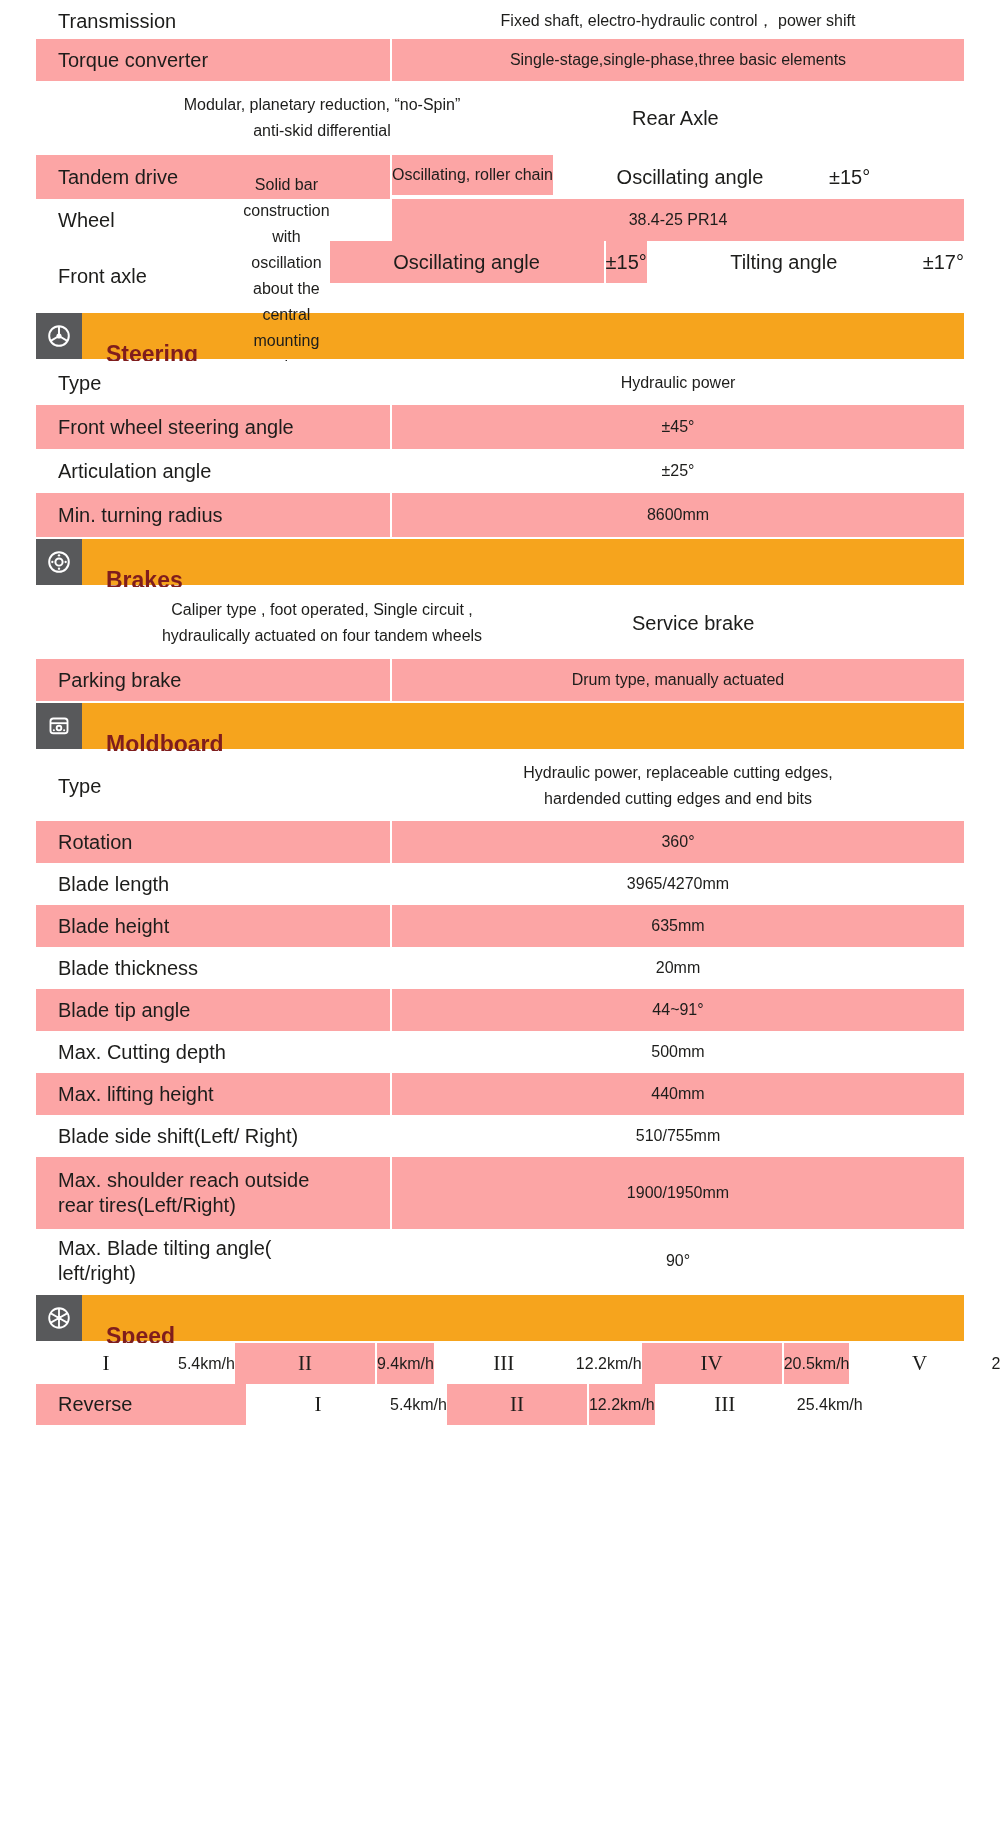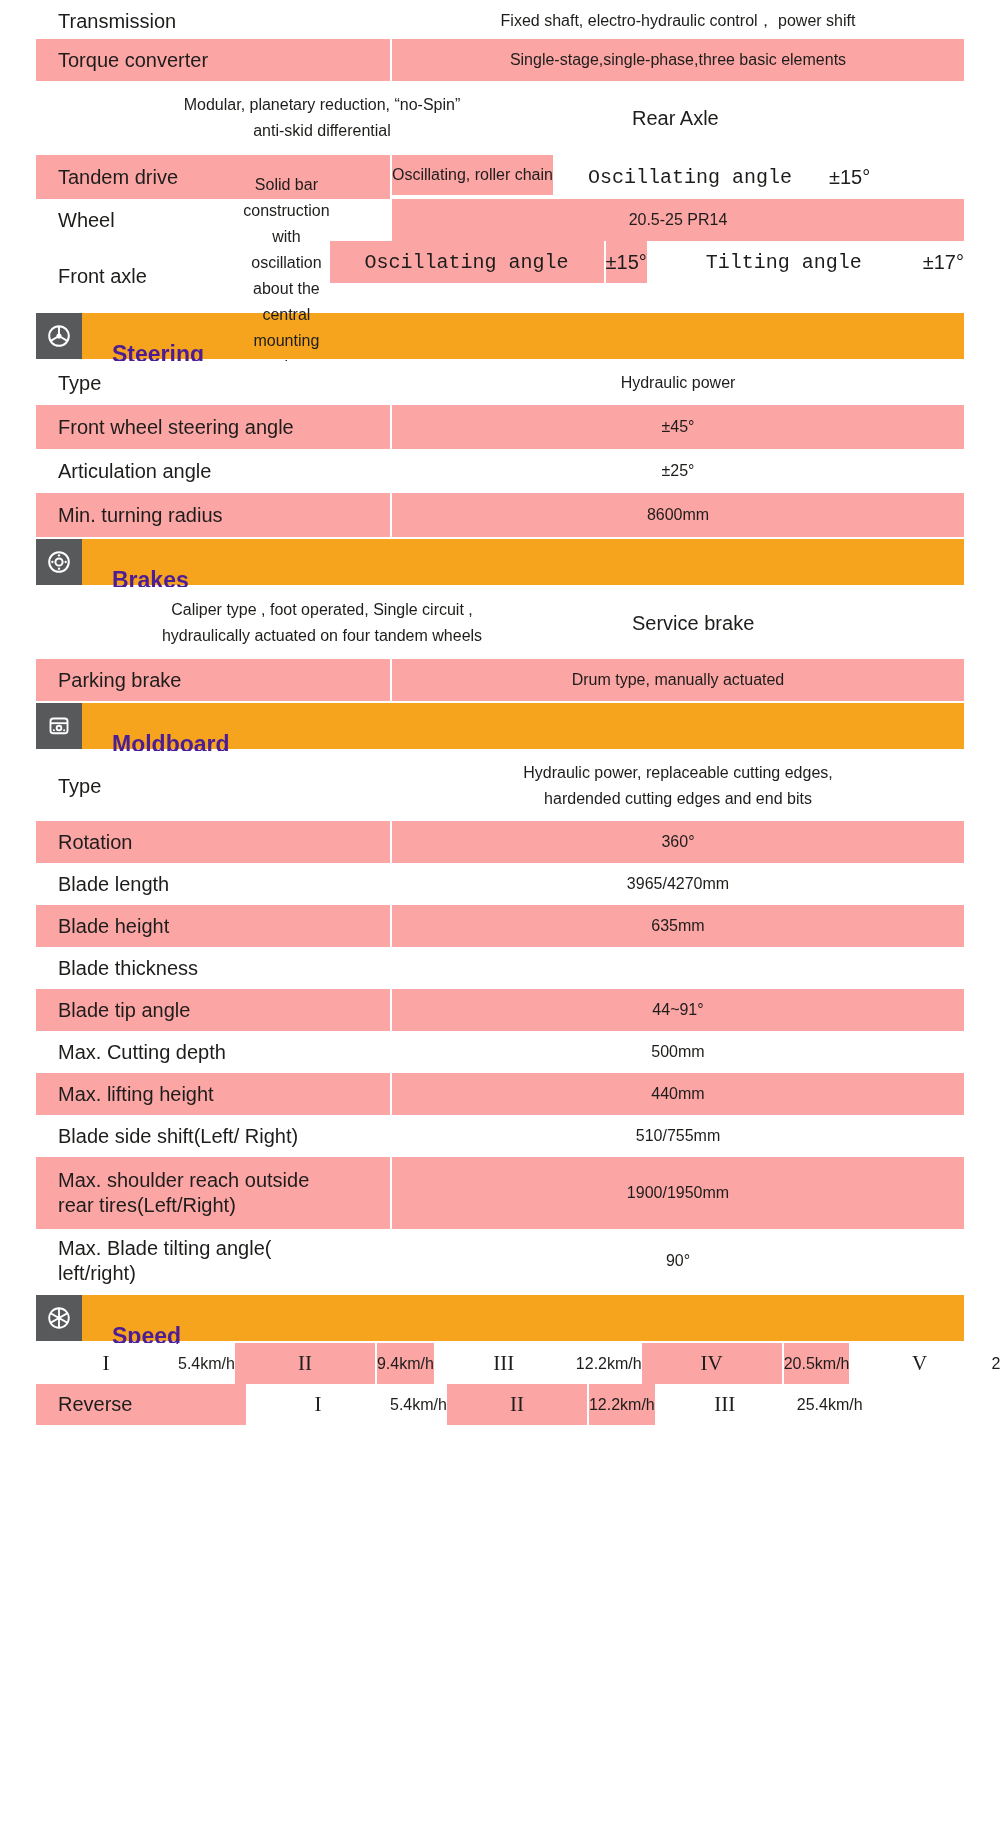--- a/index.html
+++ b/index.html
@@ -12,36 +12,36 @@
   }
   .spec-table { width: 928px; margin: 3px 36px 0 36px; }
 
   .row  { display: flex; column-gap: 2px; align-items: stretch; }
   .vrow { display: flex; column-gap: 2px; align-items: stretch; }
   .cell { display: flex; align-items: center; background: #ffffff; }
   .gray { background: #fca5a5; }
 
   .label { width: 354px; padding-left: 22px; font-size: 20px; line-height: 25px; }
   .value { flex: 1; justify-content: center; text-align: center; font-size: 16px; line-height: 26px; }
-  .subL  { width: 274px; justify-content: center; text-align: center; font-size: 20px; font-family: Liberation Mono, monospace; }
+  .subL  { width: 274px; justify-content: center; text-align: center; font-size: 20px; }
   .subR  { flex: 1; justify-content: center; text-align: center; font-size: 20px; }
 
   .stack { flex: 1; display: flex; flex-direction: row; row-gap: 2px; }
   .stack.tight { row-gap: 0; }
 
   .h36 { height: 36px; } .h40 { height: 40px; } .h41 { height: 41px; }
   .h42 { height: 42px; } .h44 { height: 44px; } .h64 { height: 64px; }
   .h70 { height: 70px; } .h72 { height: 72px; } .h74 { height: 74px; }
 
   .wrap230 { max-width: 230px; display: block; }
   .wrap290 { max-width: 290px; display: block; }
 
   .sec { height: 46px; display: flex; align-items: stretch; background: #f6a41d; margin: 2px 0; }
   .icon-box { width: 46px; background: #58595b; display: flex; align-items: center; justify-content: center; }
-  .sec-title { display: flex; align-items: center; padding-left: 30px; font-size: 23px; font-weight: bold; color: #4c1d95; margin-top: 36px; }
+  .sec-title { display: flex; align-items: center; padding-left: 24px; font-size: 23px; font-weight: bold; color: #7f1d1d; margin-top: 36px; }
 
   .speed-label { width: 210px; padding-left: 22px; font-size: 20px; }
   .gear { width: 140px; justify-content: center; font-family: "Liberation Serif", serif; font-size: 21px; }
 
   svg { display: block; }
 </style>
 </head>
 <body>
 
 <div class="spec-table">
@@ -74,21 +74,21 @@
       </div>
       <div class="vrow h44">
         <div class="cell subL">Oscillating angle</div>
         <div class="cell subR">±15°</div>
       </div>
     </div>
   </div>
 
   <div class="row h42">
     <div class="cell label">Wheel</div>
-    <div class="cell value gray">20.5-25 PR14</div>
+    <div class="cell value gray">38.4-25 PR14</div>
   </div>
 
   <div class="row">
     <div class="cell label">Front axle</div>
     <div class="stack">
       <div class="vrow h70">
         <div class="cell value">
           <span>
             <span>Solid bar construction with oscillation</span><br>
             <span>about the central mounting pin</span>
@@ -194,20 +194,21 @@
   <div class="row h42">
     <div class="cell label">Blade length</div>
     <div class="cell value">3965/4270mm</div>
   </div>
   <div class="row h42">
     <div class="cell label gray">Blade height</div>
     <div class="cell value gray">635mm</div>
   </div>
   <div class="row h42">
     <div class="cell label">Blade thickness</div>
+    <div class="cell value">20mm</div>
   </div>
   <div class="row h42">
     <div class="cell label gray">Blade tip angle</div>
     <div class="cell value gray">44~91°</div>
   </div>
   <div class="row h42">
     <div class="cell label">Max. Cutting depth</div>
     <div class="cell value">500mm</div>
   </div>
   <div class="row h42">

